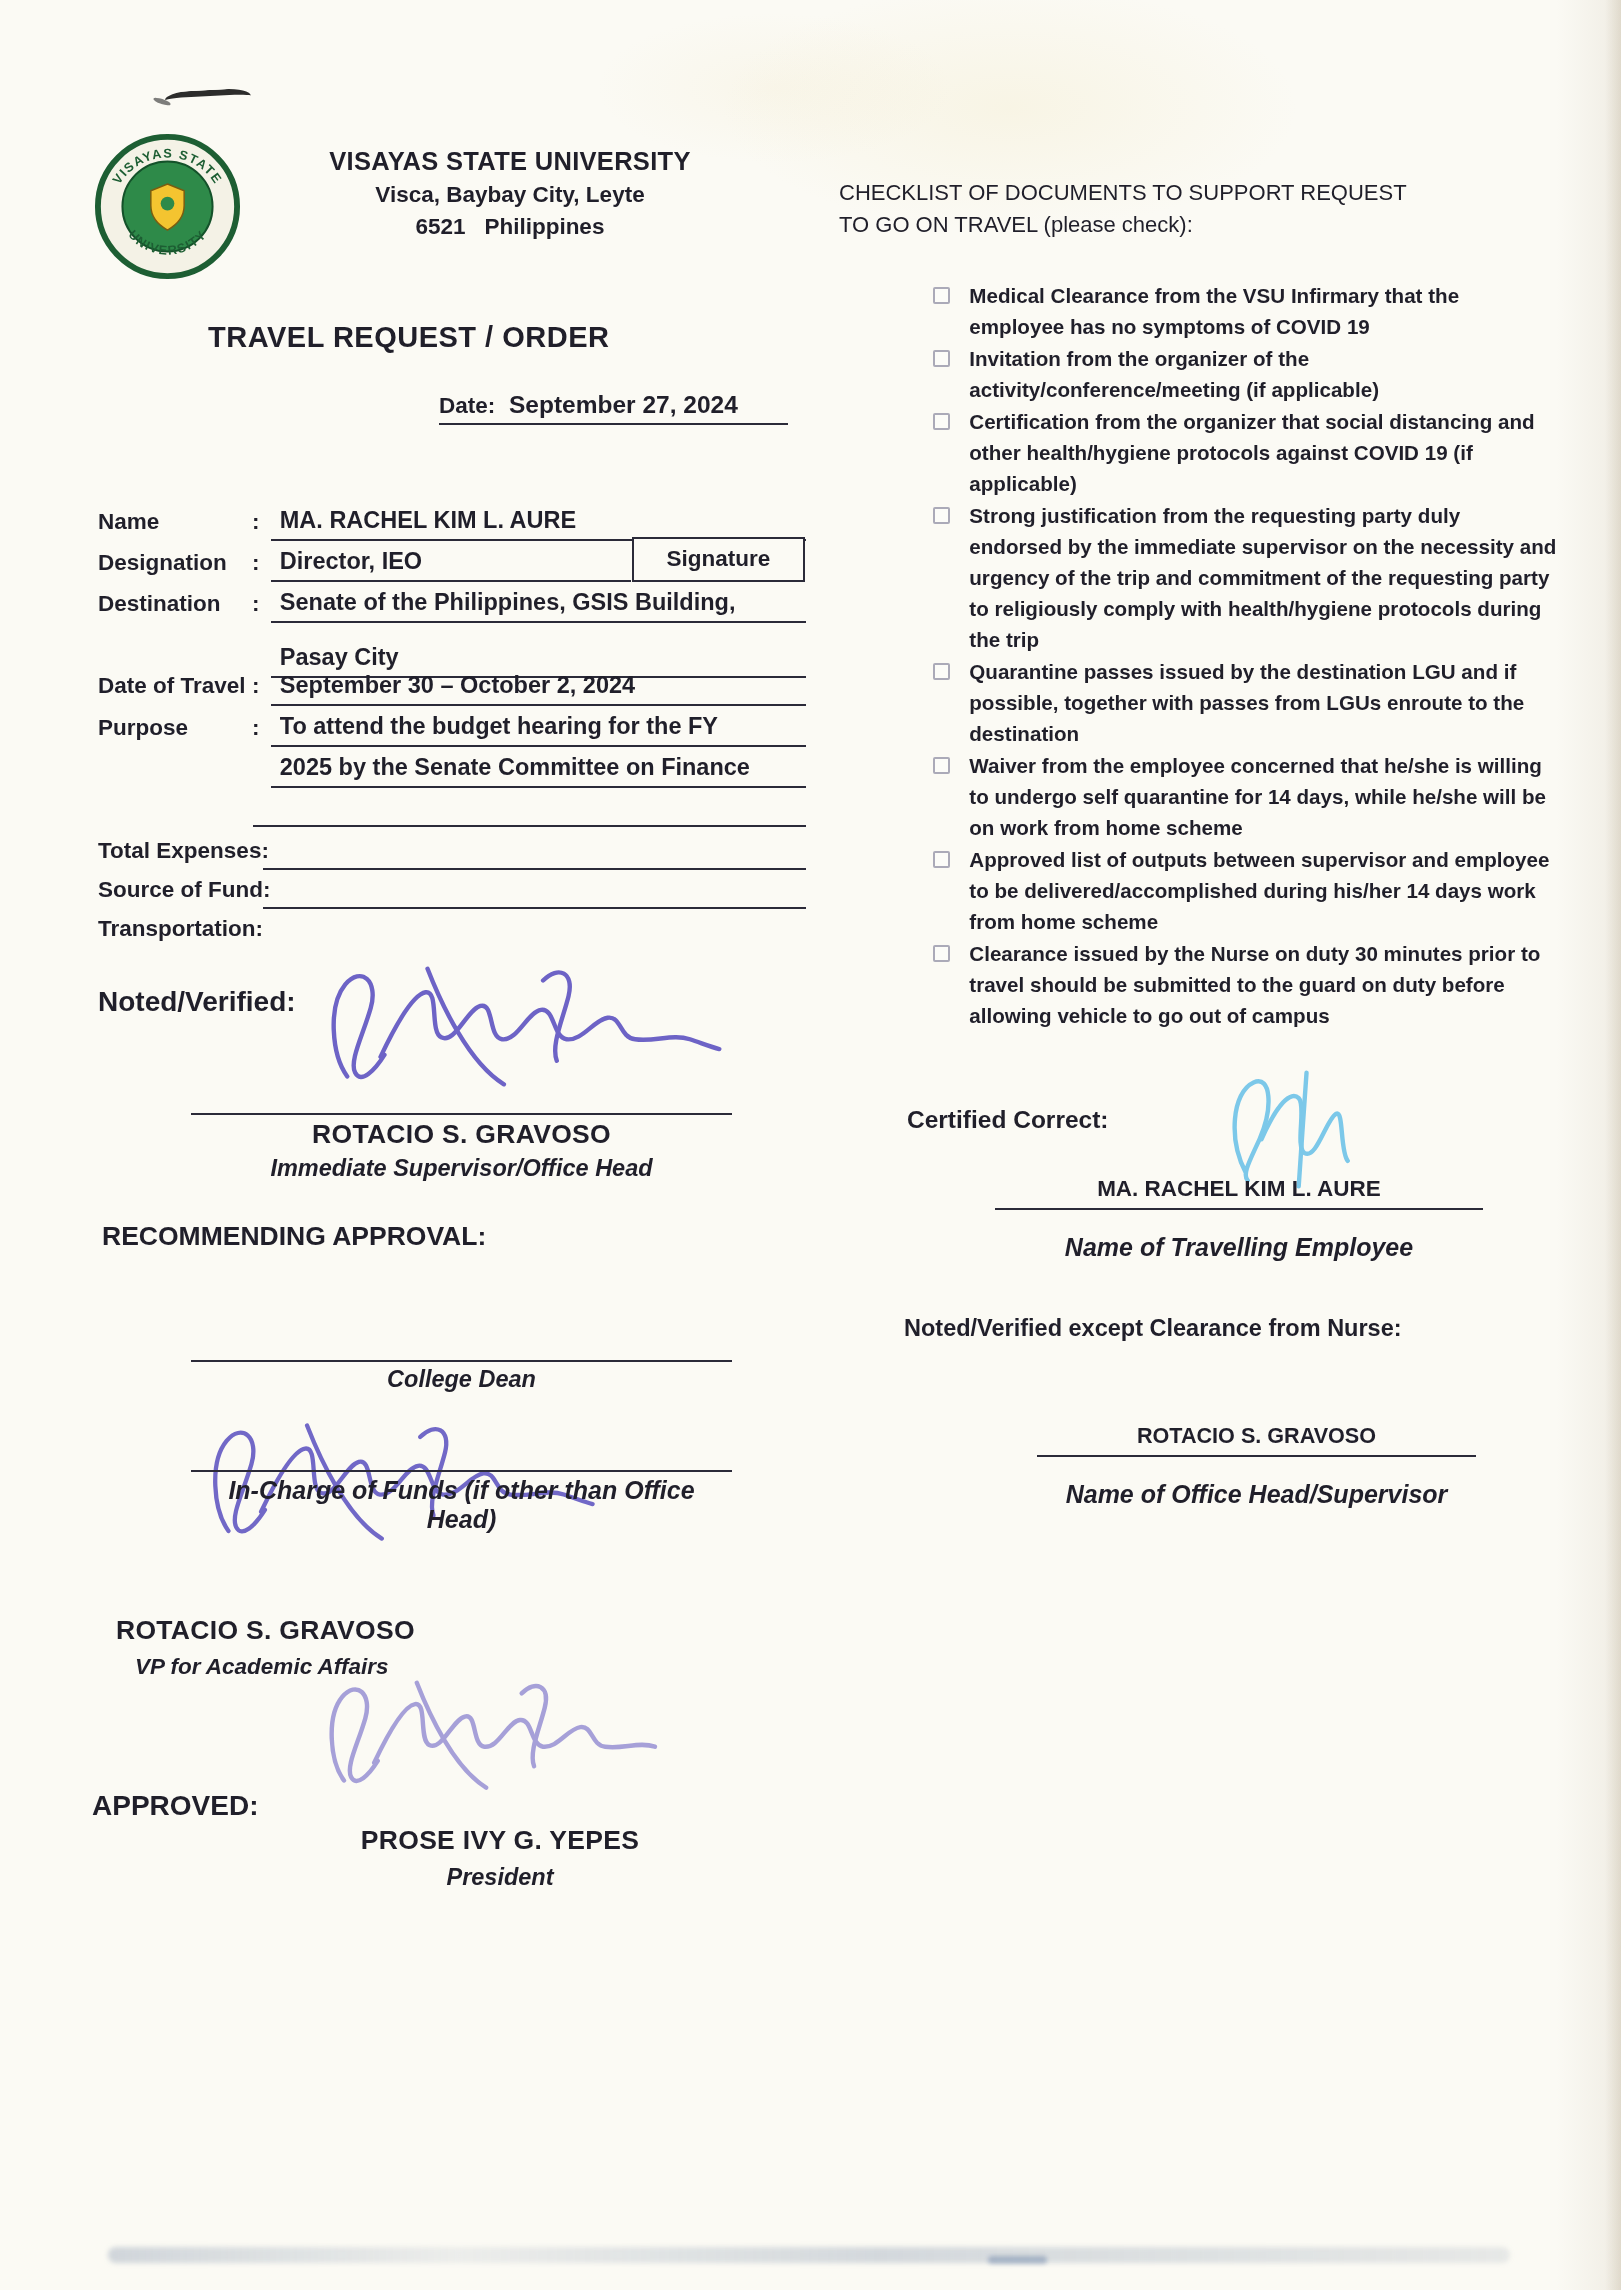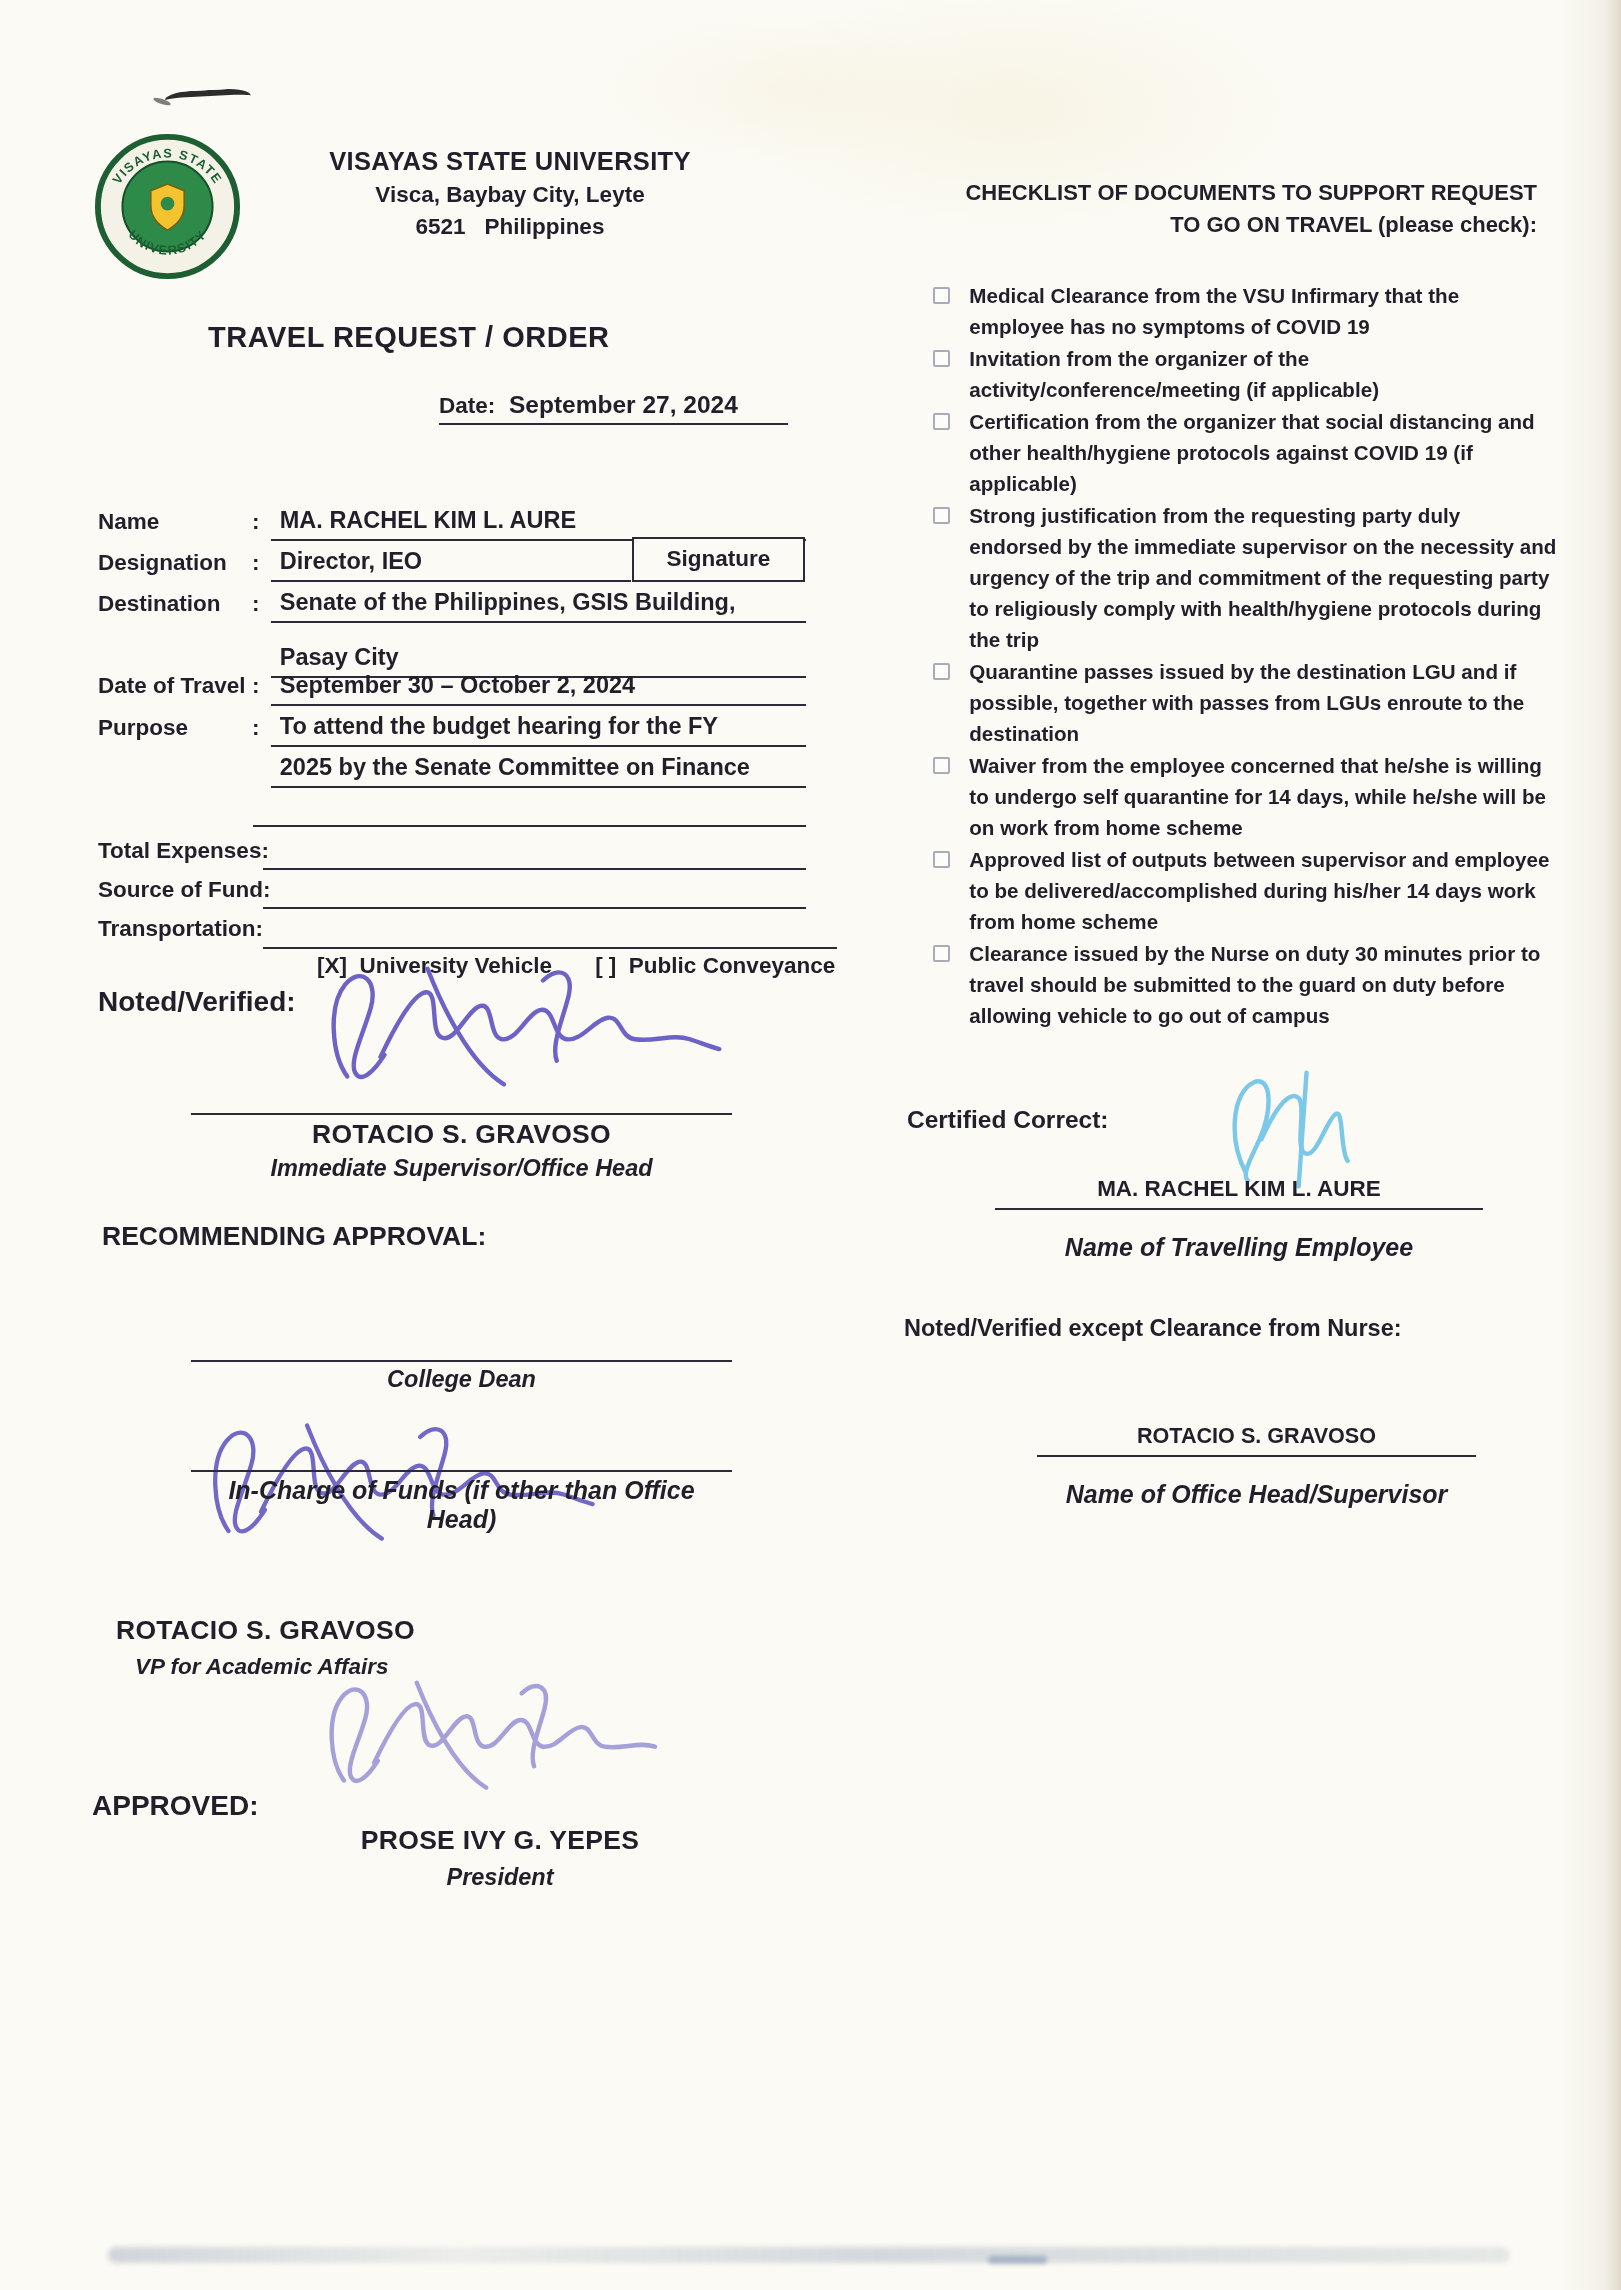--- a/index.html
+++ b/index.html
@@ -36,21 +36,21 @@
   .fvalue{left:271px;width:535px;height:39px;line-height:37px;font-size:23.5px;font-weight:bold;padding-left:8.8px}
   .sig-box{left:632px;top:537px;width:173px;height:45px;border:2.5px solid var(--line,#2b2a38);
            font-size:22.5px;line-height:40px;text-align:center;background:var(--paper,#fbfaf4)}
 
   
   .big-label{font-size:28px;font-weight:bold}
   .sign-name{font-size:26.5px;font-weight:bold;letter-spacing:0.3px}
   .sign-role{font-size:23.5px;font-weight:bold;font-style:italic}
 
   
-  .chk-head{left:870px;width:667px;text-align:right;font-size:22px;font-weight:bold}
+  .chk-head{left:839px;width:667px;text-align:left;font-size:22px;font-weight:normal}
   .chk-list{left:933px;top:280px;width:647px}
   .chk-item{display:flex;gap:19.6px;margin-bottom:1px}
   .chk-box{width:16.7px;height:16.7px;border:2px solid #abaab8;border-radius:2px;flex:none;margin-top:6.9px;background:rgba(255,255,255,.4)}
   .chk-text{font-size:20.6px;line-height:31px;font-weight:bold;width:588px}
 
   .name-block{text-align:center}
   .name-block .nm{font-size:22.5px;font-weight:bold;padding-bottom:5.9px;border-bottom:2px solid var(--line,#2b2a38)}
   .name-block .rl{font-size:25px;font-weight:bold;font-style:italic;margin-top:23px}
 
   
@@ -131,23 +131,20 @@
 
   <div class="abs ul" style="left:253px;top:790px;width:553px;height:37px"></div>
 
   <div class="abs flabel" style="top:838px">Total Expenses:</div>
   <div class="abs fvalue ul" style="left:263px;top:831px;width:543px"></div>
 
   <div class="abs flabel" style="top:877px">Source of Fund:</div>
   <div class="abs fvalue ul" style="left:263px;top:870px;width:543px"></div>
 
   <div class="abs flabel" style="top:916px">Transportation:</div>
-  <div class="abs fvalue ul pre" style="left:263px;top:910px;width:574px;font-size:22.5px;padding-left:29px">
-    <span class="pre">[X]  University Vehicle</span><span style="display:inline-block;width:43px"></span><span class="pre">[ ]  Public Conveyance</span>
-  </div>
 
   <div class="abs big-label" style="left:98px;top:986px">Noted/Verified:</div>
 
   <div class="abs sig sig-purple" style="left:312px;top:947px">
     <svg width="421" height="162" viewBox="0 0 430 165" fill="none" stroke="currentColor" stroke-width="4.5" stroke-linecap="round" opacity=".88">
       <path d="M36,132 C20,110 16,60 34,38 C50,19 68,34 60,62 C52,90 38,116 44,128 C50,140 64,126 74,110"></path>
       <path d="M70,112 C88,74 104,48 116,46 C130,44 120,86 132,92 C146,99 158,64 172,60 C186,56 180,92 194,94 C210,96 220,66 234,64 C248,62 246,92 260,94 C276,96 288,74 302,72 C316,70 314,92 330,94 C350,97 368,88 386,94 C398,98 408,102 416,104"></path>
       <path d="M118,22 C132,58 160,118 196,140"></path>
       <path d="M236,34 C252,18 268,26 262,50 C256,74 244,100 250,116"></path>
     </svg>

